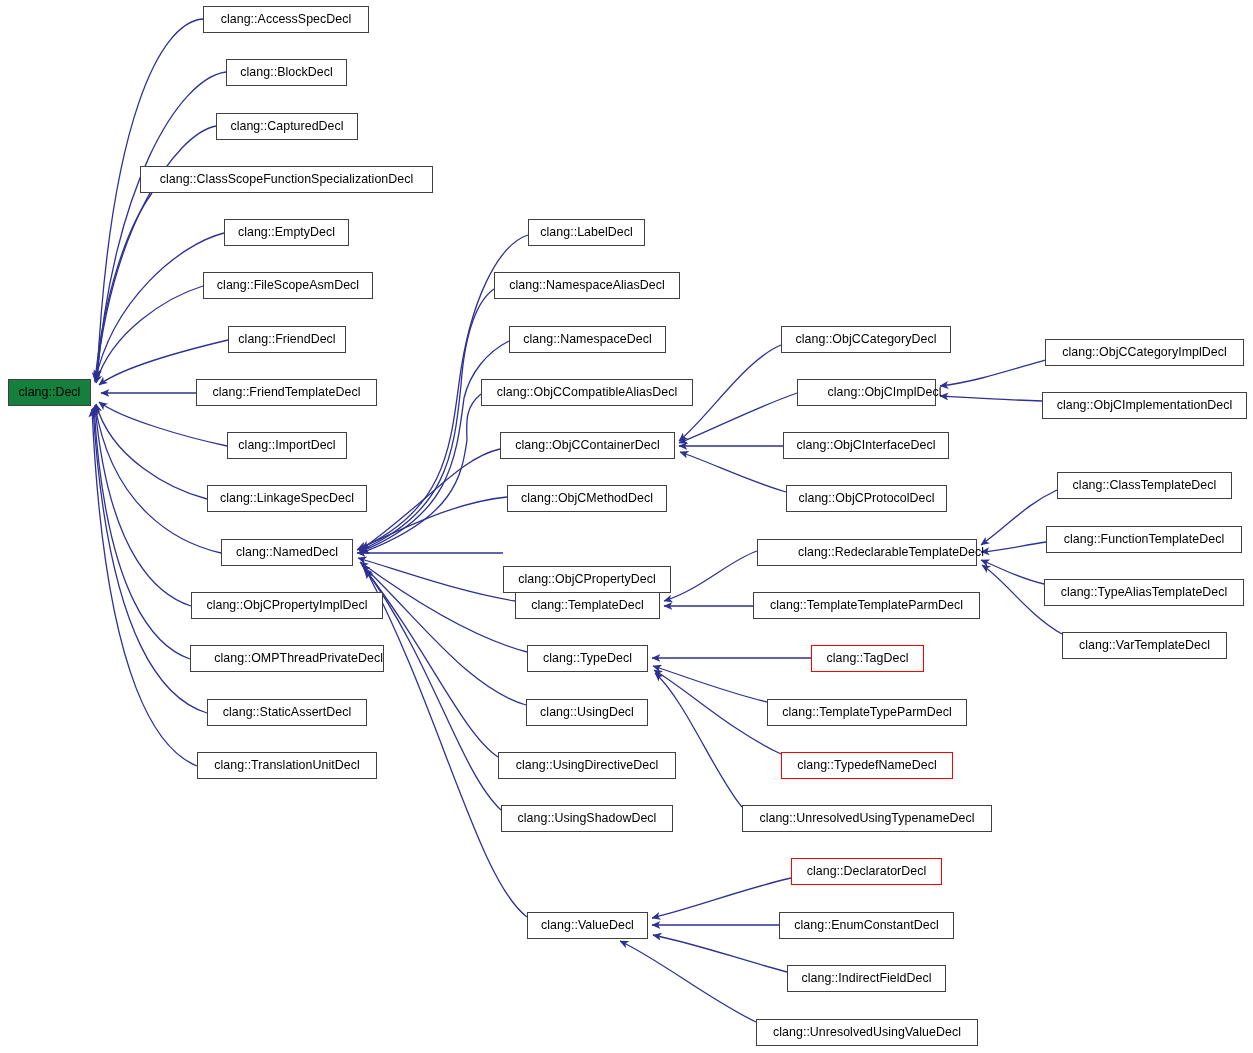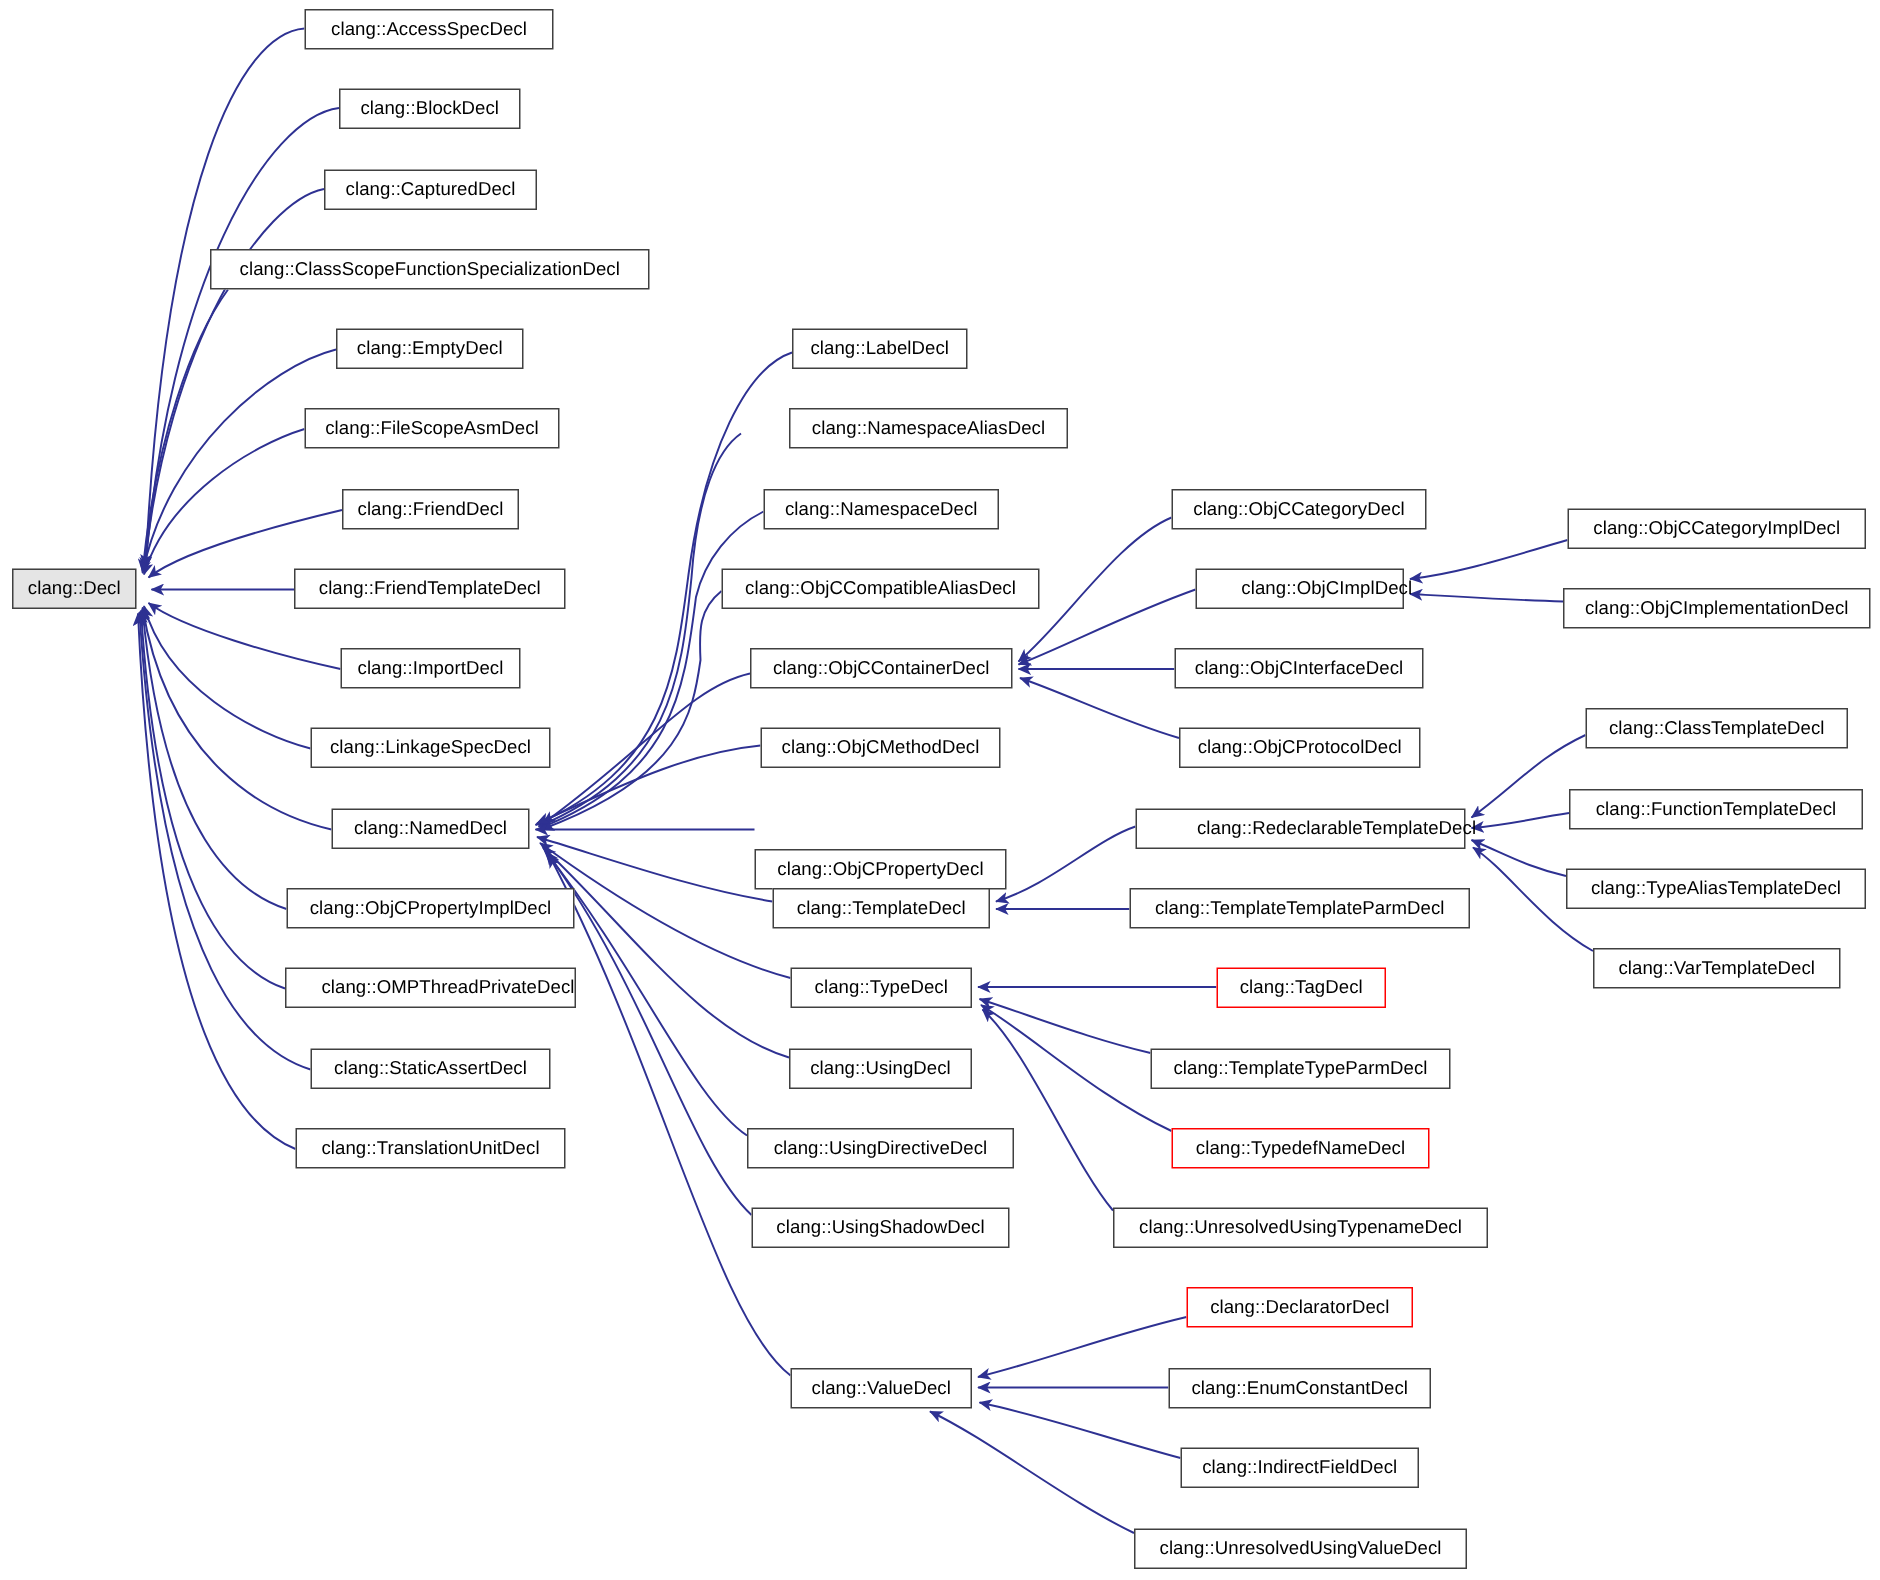--- a/index.html
+++ b/index.html
@@ -32,21 +32,21 @@
     align-items: center;
     justify-content: center;
     font-size: 12.4px;
     color: #000000;
     white-space: nowrap;
     letter-spacing: 0.05px;
     line-height: 1;
     z-index: 2;
   }
   .node.root {
-    background: #e5e5e5;
+    background: #15803d;
     border-color: #404040;
     text-align: right;
   }
   .node.highlight {
     border-color: #ff0000;
     background: #ffffff;
   }
   .node-label {
     pointer-events: none;
   }
@@ -157,21 +157,21 @@
       </div>
       <div class="node" style="left: 207px; top: 699px; width: 160px; height: 27px;">
         <span class="node-label">clang::StaticAssertDecl</span>
       </div>
       <div class="node" style="left: 197px; top: 752px; width: 180px; height: 27px;">
         <span class="node-label">clang::TranslationUnitDecl</span>
       </div>
       <div class="node" style="left: 528px; top: 219px; width: 117px; height: 27px;">
         <span class="node-label">clang::LabelDecl</span>
       </div>
-      <div class="node" style="left: 494px; top: 272px; width: 186px; height: 27px; margin-left: 32px;">
+      <div class="node" style="left: 494px; top: 272px; width: 186px; height: 27px;">
         <span class="node-label">clang::NamespaceAliasDecl</span>
       </div>
       <div class="node" style="left: 509px; top: 326px; width: 157px; height: 27px;">
         <span class="node-label">clang::NamespaceDecl</span>
       </div>
       <div class="node" style="left: 481px; top: 379px; width: 212px; height: 27px;">
         <span class="node-label">clang::ObjCCompatibleAliasDecl</span>
       </div>
       <div class="node" style="left: 500px; top: 432px; width: 175px; height: 27px;">
         <span class="node-label">clang::ObjCContainerDecl</span>

